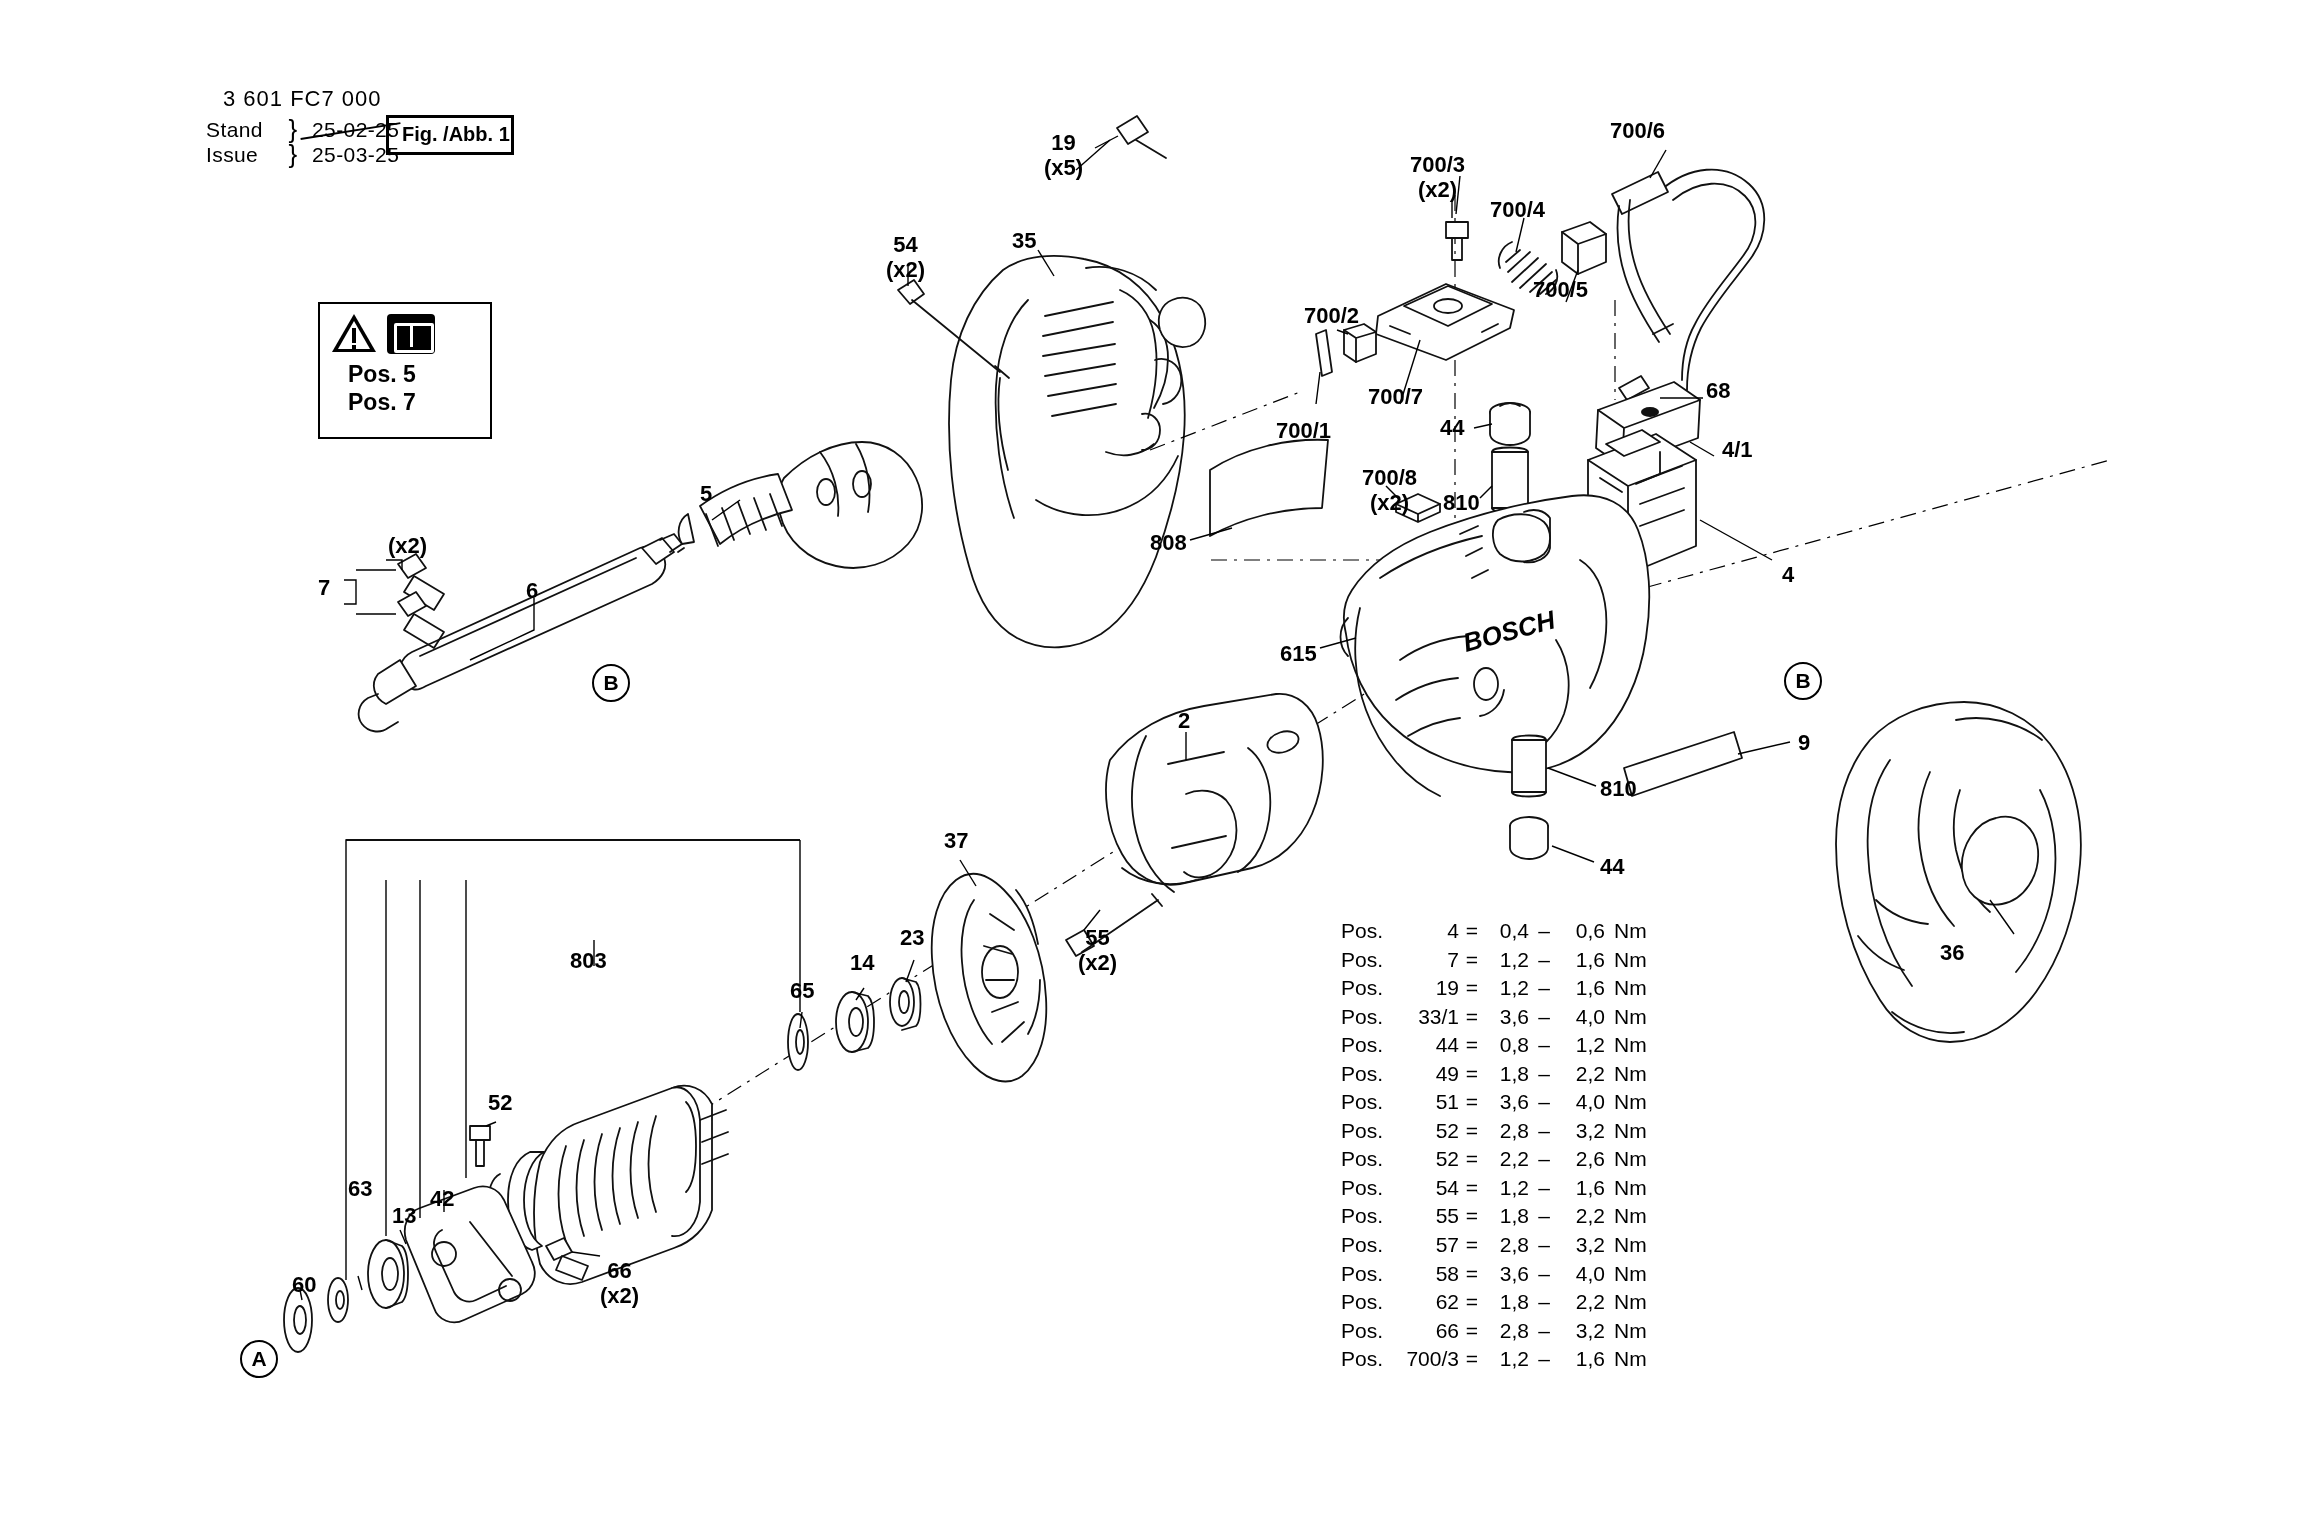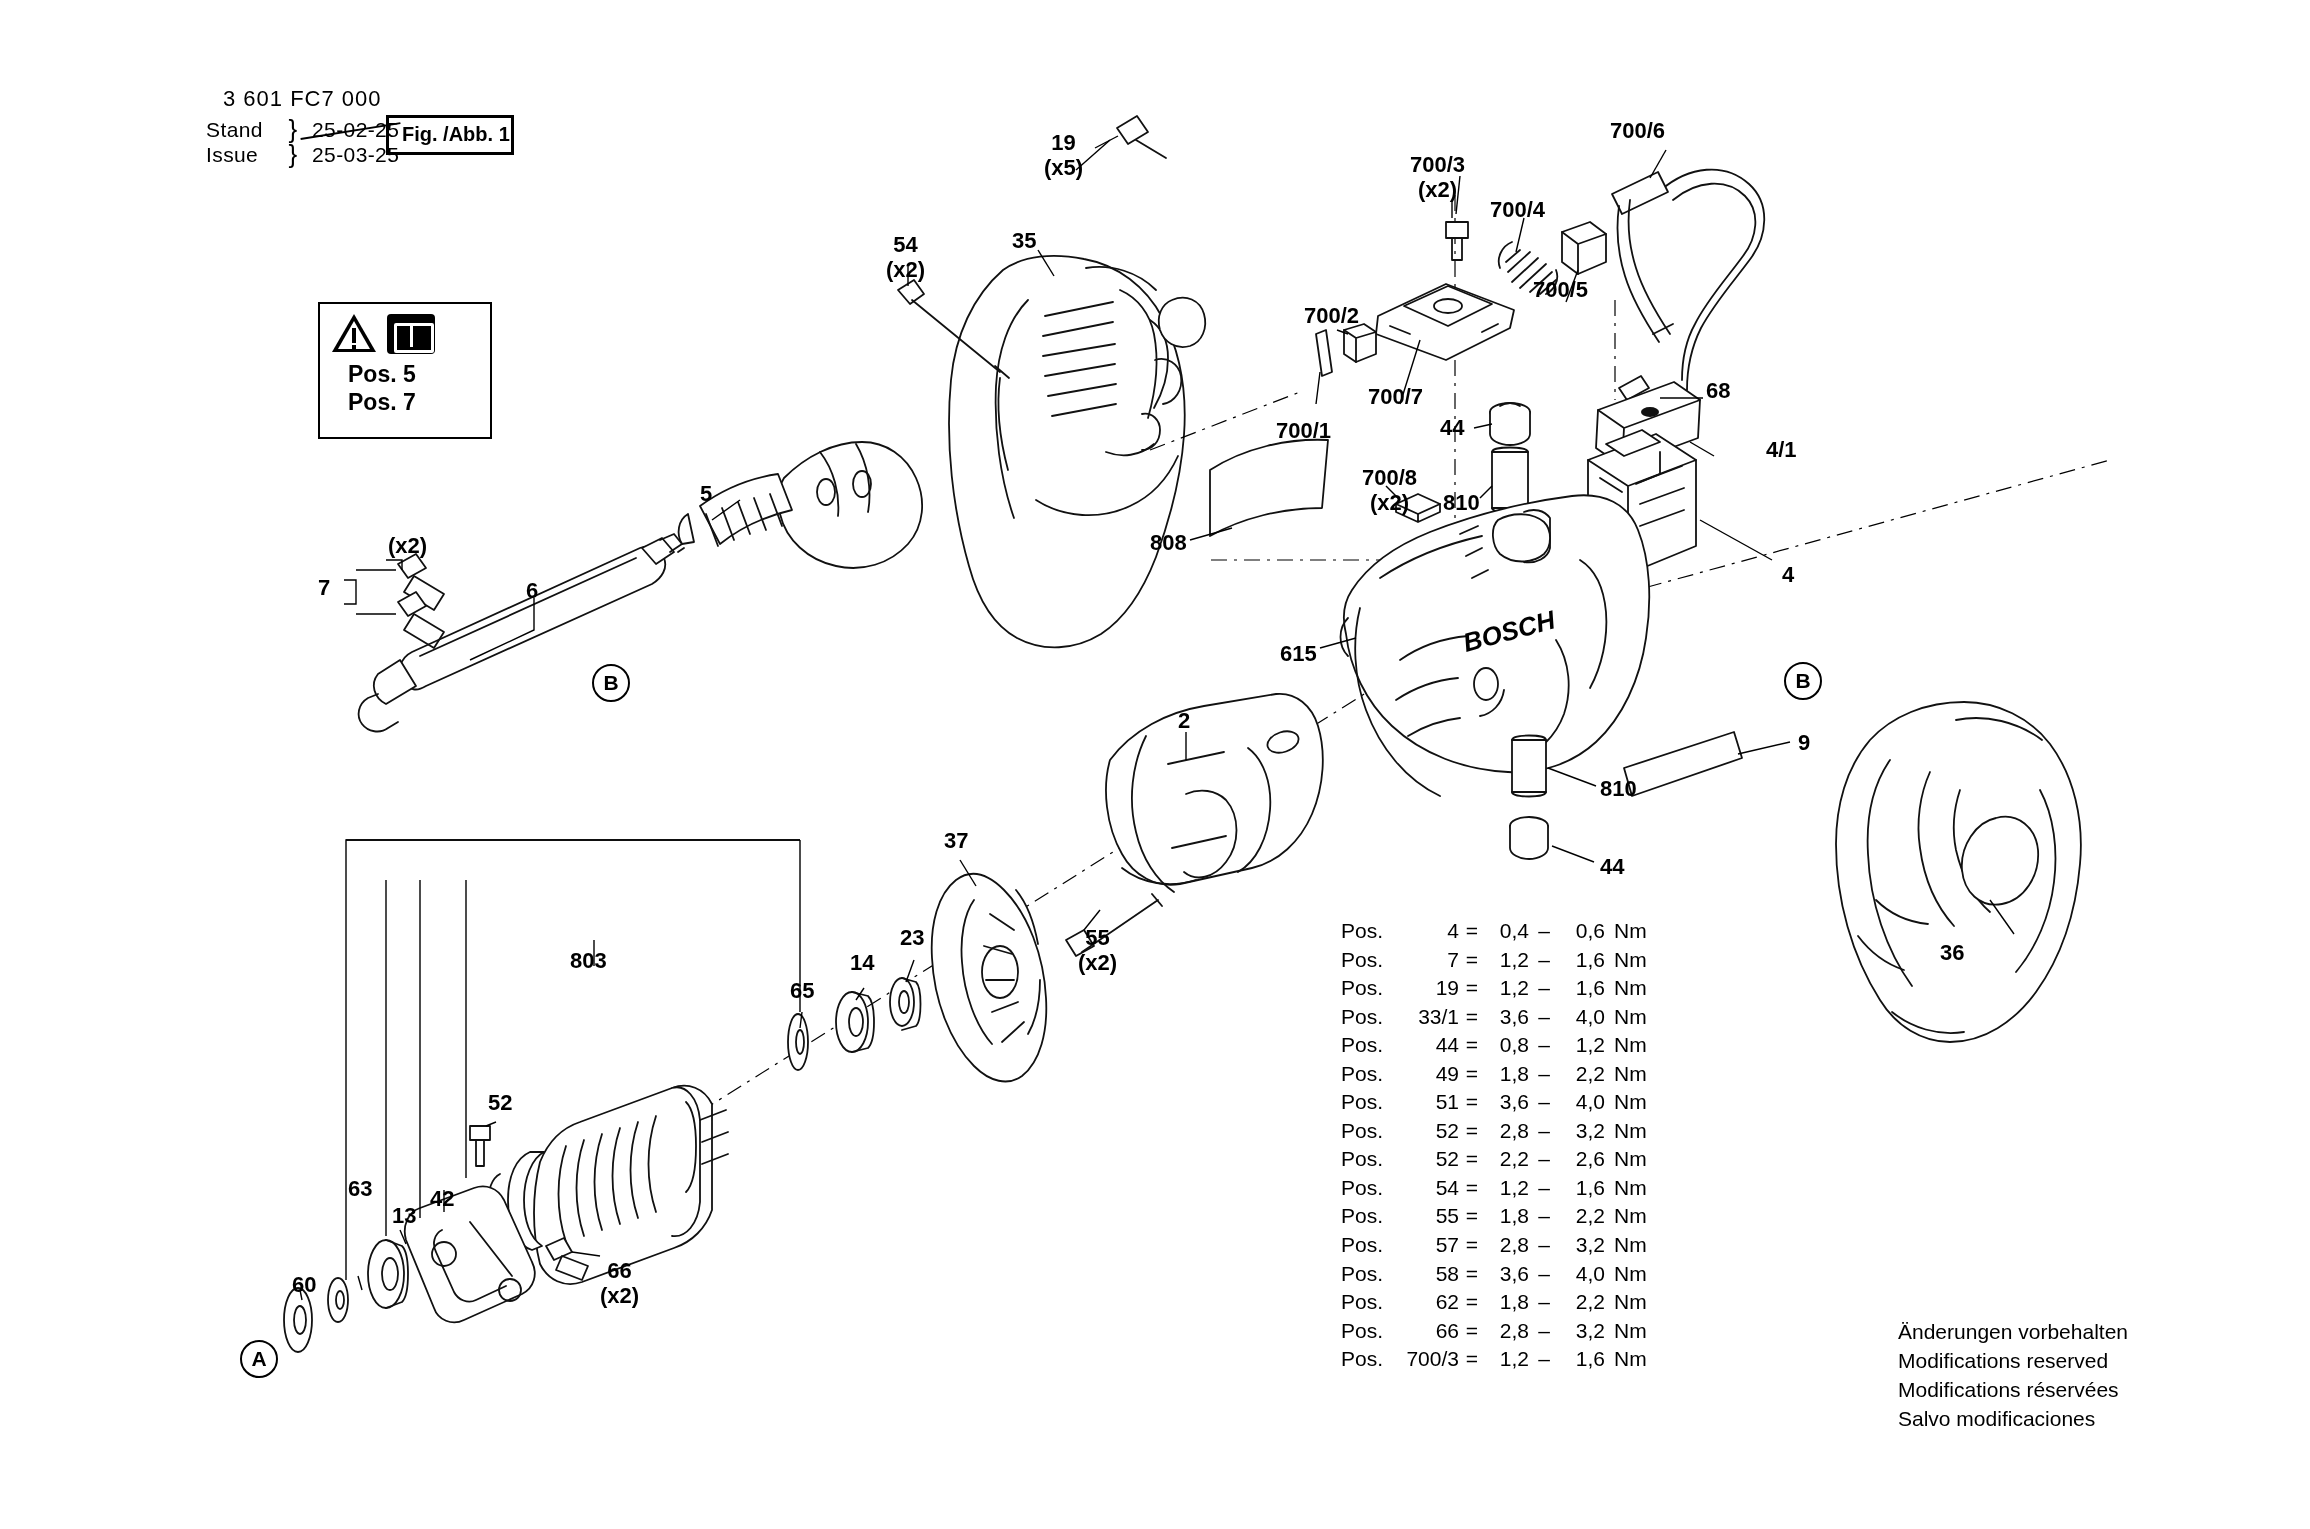--- a/index.html
+++ b/index.html
@@ -425,21 +425,21 @@
   <div class="lab" style="left:1490px;top:197px;">700/4</div>
   <div class="lab" style="left:1533px;top:277px;">700/5</div>
   <div class="lab" style="left:886px;top:232px;">54
 (x2)</div>
   <div class="lab" style="left:1012px;top:228px;">35</div>
   <div class="lab" style="left:1304px;top:303px;">700/2</div>
   <div class="lab" style="left:1368px;top:384px;">700/7</div>
   <div class="lab" style="left:1276px;top:418px;">700/1</div>
   <div class="lab" style="left:1706px;top:378px;">68</div>
   <div class="lab" style="left:1440px;top:415px;">44</div>
-  <div class="lab" style="left:1722px;top:437px;margin-left:44px;">4/1</div>
+  <div class="lab" style="left:1722px;top:437px;">4/1</div>
   <div class="lab" style="left:1443px;top:490px;">810</div>
   <div class="lab" style="left:1362px;top:465px;">700/8
 (x2)</div>
   <div class="lab" style="left:1150px;top:530px;">808</div>
   <div class="lab" style="left:1782px;top:562px;">4</div>
   <div class="lab" style="left:700px;top:481px;">5</div>
   <div class="lab" style="left:318px;top:575px;">7</div>
   <div class="lab" style="left:388px;top:533px;">(x2)</div>
   <div class="lab" style="left:526px;top:578px;">6</div>
   <div class="lab" style="left:1280px;top:641px;">615</div>
@@ -481,20 +481,14 @@
         <div class="row"><span class="c1">Pos.</span><span class="c2">54</span><span class="c3">=</span><span class="c4">1,2</span><span class="c5">–</span><span class="c6">1,6</span><span class="c7">Nm</span></div>
         <div class="row"><span class="c1">Pos.</span><span class="c2">55</span><span class="c3">=</span><span class="c4">1,8</span><span class="c5">–</span><span class="c6">2,2</span><span class="c7">Nm</span></div>
         <div class="row"><span class="c1">Pos.</span><span class="c2">57</span><span class="c3">=</span><span class="c4">2,8</span><span class="c5">–</span><span class="c6">3,2</span><span class="c7">Nm</span></div>
         <div class="row"><span class="c1">Pos.</span><span class="c2">58</span><span class="c3">=</span><span class="c4">3,6</span><span class="c5">–</span><span class="c6">4,0</span><span class="c7">Nm</span></div>
         <div class="row"><span class="c1">Pos.</span><span class="c2">62</span><span class="c3">=</span><span class="c4">1,8</span><span class="c5">–</span><span class="c6">2,2</span><span class="c7">Nm</span></div>
         <div class="row"><span class="c1">Pos.</span><span class="c2">66</span><span class="c3">=</span><span class="c4">2,8</span><span class="c5">–</span><span class="c6">3,2</span><span class="c7">Nm</span></div>
         <div class="row"><span class="c1">Pos.</span><span class="c2">700/3</span><span class="c3">=</span><span class="c4">1,2</span><span class="c5">–</span><span class="c6">1,6</span><span class="c7">Nm</span></div>
       </div>
   </div>
 
-  <div class="mods">
-    <div>Änderungen vorbehalten</div>
-    <div>Modifications reserved</div>
-    <div>Modifications réservées</div>
-    <div>Salvo modificaciones</div>
-  </div>
 
 </div>
 
 </body></html>

